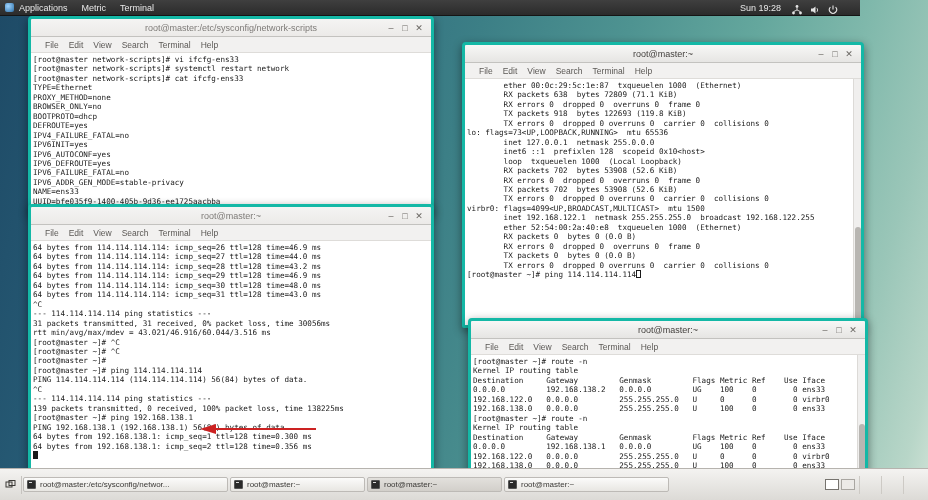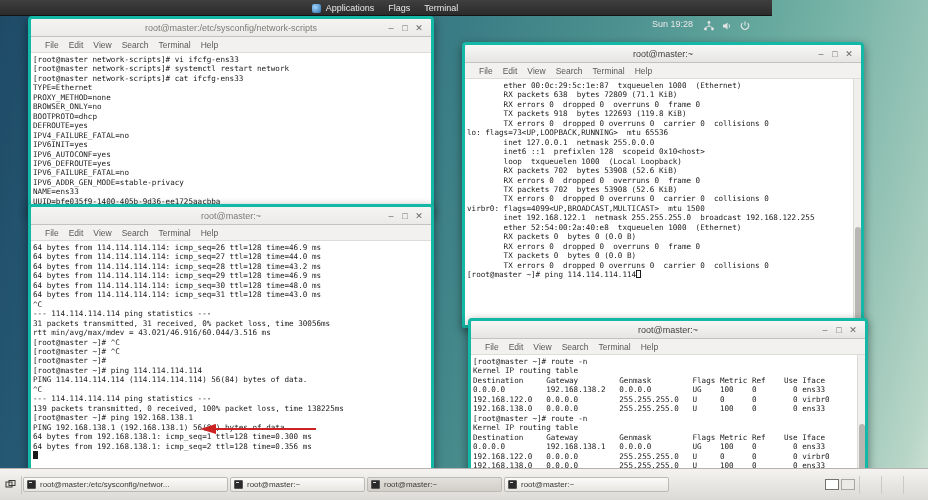--- a/index.html
+++ b/index.html
@@ -11,27 +11,26 @@
   body {
     position: relative;
     background: linear-gradient(105deg,
        #1e4a66 0%, #265a74 14%, #2e6b7e 30%,
        #3c7f86 46%, #4e9391 60%, #64a79d 72%,
        #7fb8ab 82%, #9ac6b8 90%, #b8d6c8 97%, #cfe2d6 100%);
   }
 
   
   #top-panel {
-    position: absolute; left: 0; top: 0; width: 772px; height: 16px;
+    position: absolute; left: 0; top: 0; width: 860px; height: 16px;
     background: linear-gradient(#3f3f3f, #2b2b2b);
     color: #e8e8e8; font-size: 9px;
     display: flex; align-items: center;
     border-bottom: 1px solid #151515;
     z-index: 60;
-    flex-direction: column;
   }
   .panel-item {
     padding: 0 7px; height: 16px; line-height: 16px;
     white-space: nowrap; font-size: 9px;
   }
   #panel-left { display: flex; align-items: center; }
   #panel-right { margin-left: auto; display: flex; align-items: flex-end; padding-right: 18px; }
   .tray-ico { width: 12px; height: 12px; margin: 0 3px; display: inline-block; position: relative; }
   .app-ico {
     width: 9px; height: 9px; margin-left: 5px; margin-right: -2px;
@@ -178,21 +177,21 @@
     margin-top: 28px;
   }
 </style>
 </head>
 <body>
 
 <div id="top-panel">
   <div id="panel-left">
     <span class="app-ico"></span>
     <span class="panel-item">Applications</span>
-    <span class="panel-item">Flags</span>
+    <span class="panel-item">Metric</span>
     <span class="panel-item">Terminal</span>
   </div>
   <div id="panel-right">
     <span class="panel-item">Sun 19:28</span>
     <span class="tray-ico">
       <svg width="12" height="12" viewBox="0 0 12 12" aria-hidden="true">
         <circle cx="6" cy="2.5" r="1.4" fill="#e4e4e4"></circle>
         <circle cx="2.5" cy="9" r="1.4" fill="#e4e4e4"></circle>
         <circle cx="9.5" cy="9" r="1.4" fill="#e4e4e4"></circle>
         <path d="M6 4v2M2.5 7.6 6 6l3.5 1.6" stroke="#e4e4e4" stroke-width="0.9" fill="none"></path>

